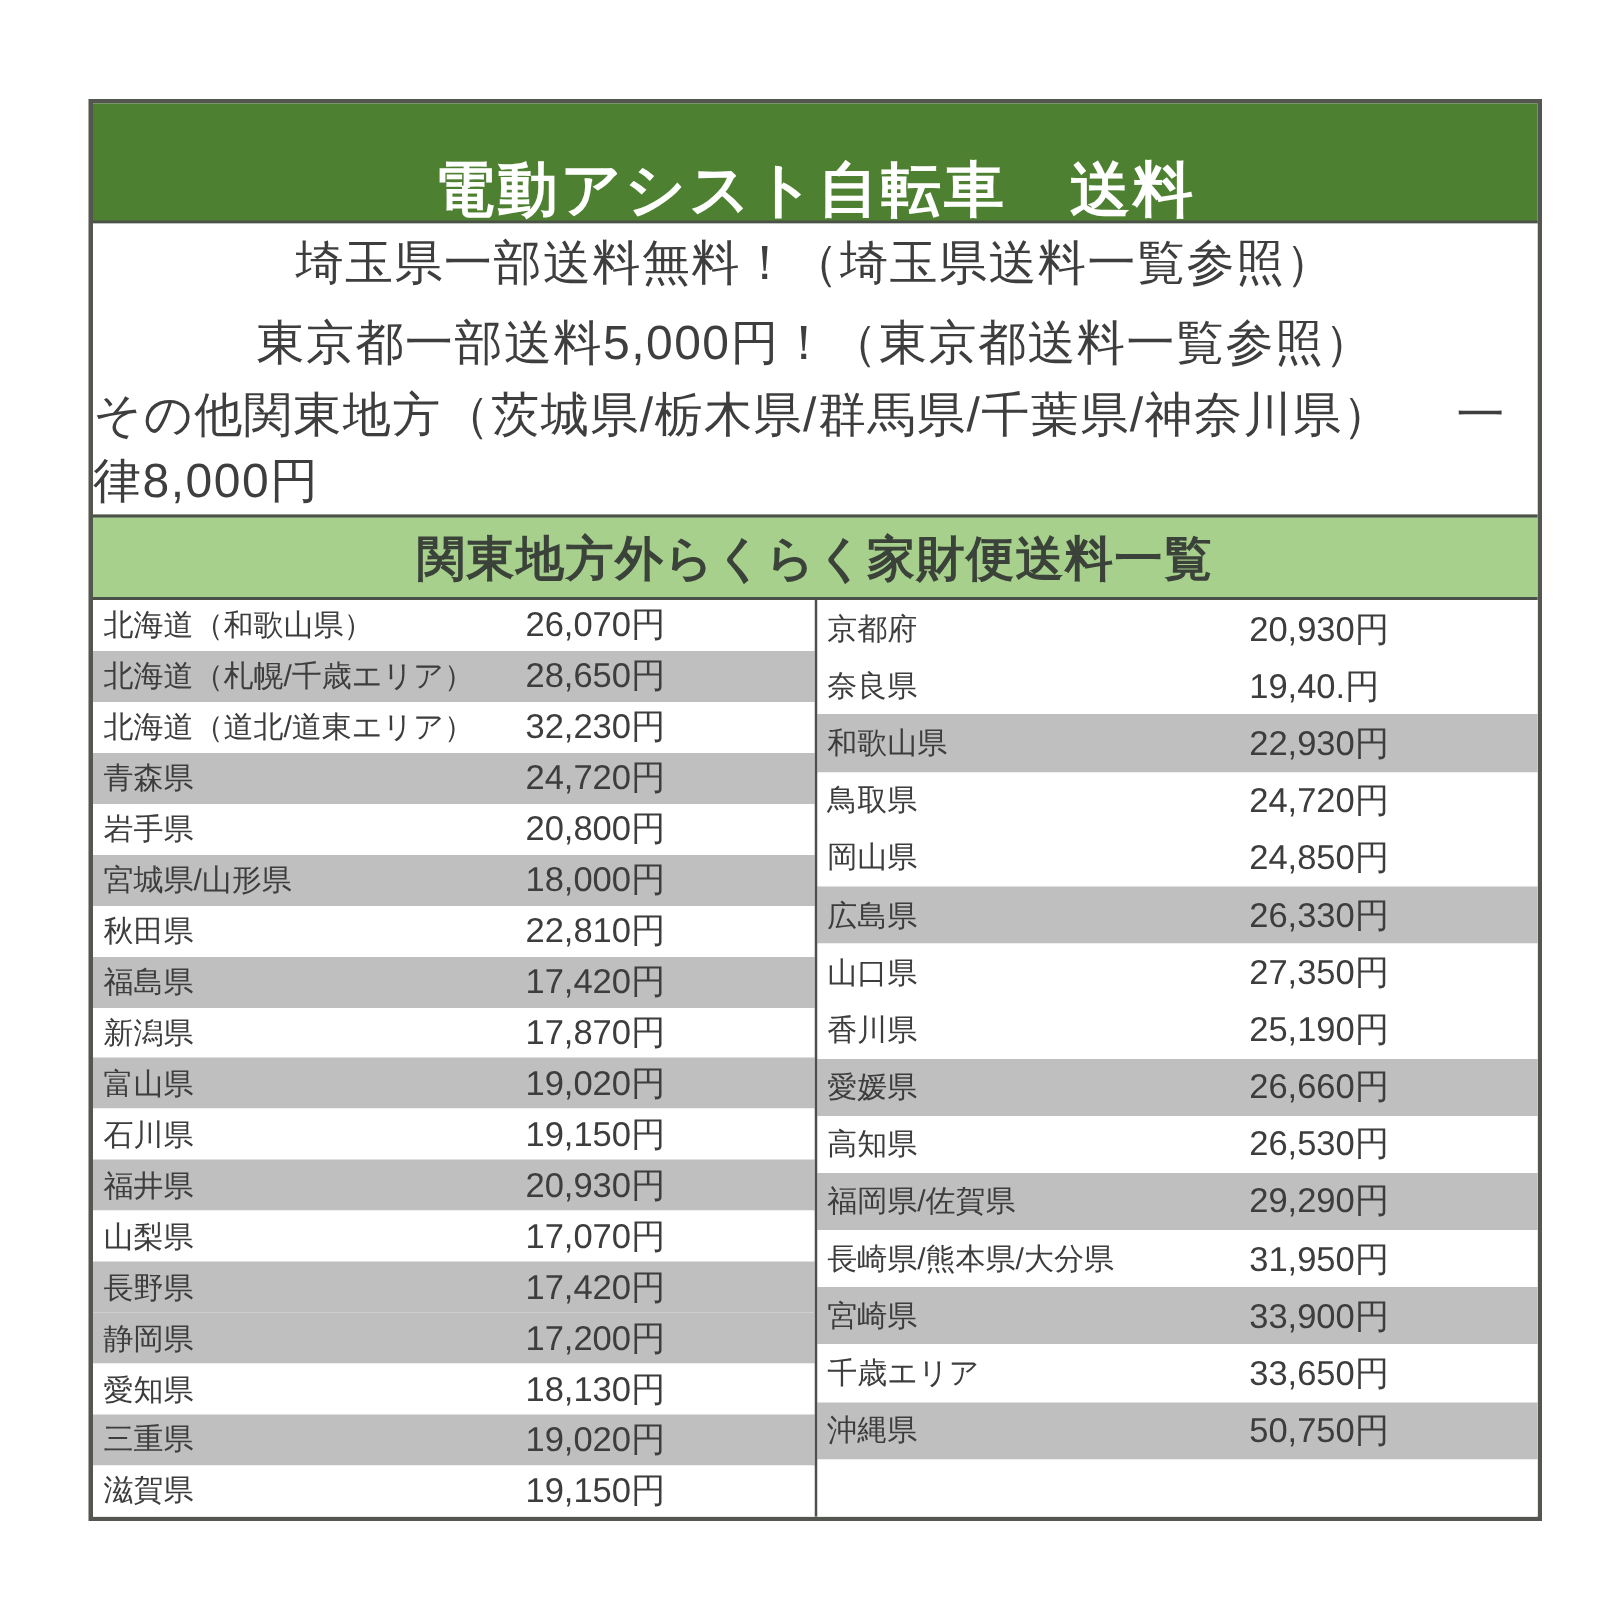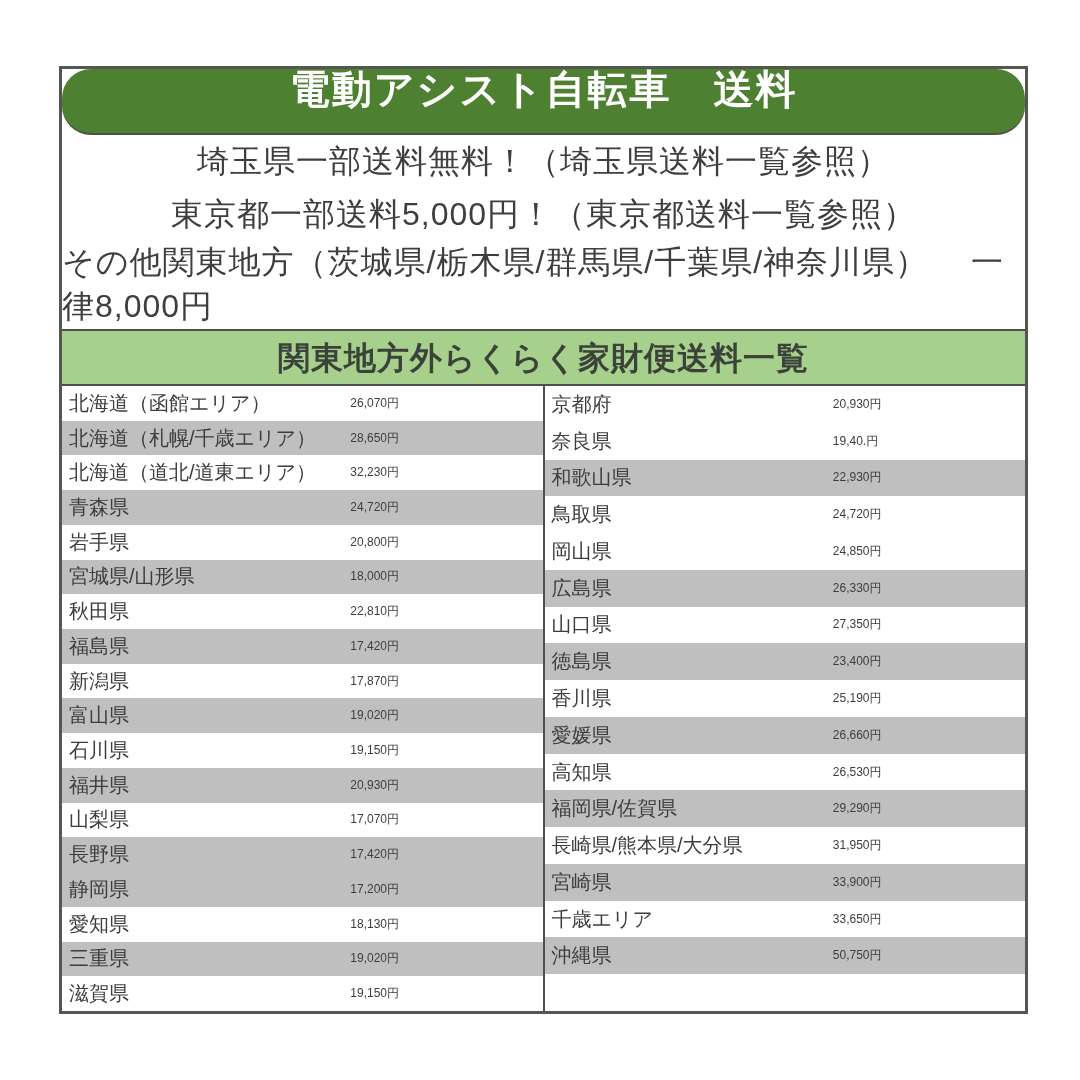--- a/index.html
+++ b/index.html
@@ -24,28 +24,27 @@
     top: 66px;
     width: 969px;
     height: 948px;
     box-sizing: border-box;
     border: 3px solid #53574f;
     display: flex;
     flex-direction: column;
     background: #ffffff;
   }
   .main-header {
-    height: 66px;
+    height: 80px;
     box-sizing: border-box;
     background: #4e8031;
     border-bottom: 2px solid #4c504a;
     display: flex;
-    align-items: flex-start;
+    align-items: flex-end;
     justify-content: center;
-    border-radius: 29px;
   }
   .main-header .title {
     color: #ffffff;
     font-size: 40px;
     font-weight: bold;
     letter-spacing: 2px;
     line-height: 1;
   }
   .notes {
     height: 194px;
@@ -109,21 +108,21 @@
   .pref {
     position: absolute;
     left: 7px;
     font-size: 20px;
     color: #3d3d3d;
     white-space: nowrap;
   }
   .price {
     position: absolute;
     left: 60%;
-    font-size: 12px;
+    font-size: 23px;
     color: #3d3d3d;
     white-space: nowrap;
   }
 </style>
 </head>
 <body>
 
 <div class="page">
   <div class="panel">
 
@@ -137,21 +136,21 @@
       <div class="note-line">その他関東地方（茨城県/栃木県/群馬県/千葉県/神奈川県）　 一律8,000円</div>
     </div>
 
     <div class="sub-header">
       <div class="title">関東地方外らくらく家財便送料一覧</div>
     </div>
 
     <div class="shipping-table">
       <div class="table-col left">
           <div class="row">
-            <span class="pref">北海道（函館エリア）</span>
+            <span class="pref">北海道（和歌山県）</span>
             <span class="price">26,070円</span>
           </div>
           <div class="row stripe">
             <span class="pref">北海道（札幌/千歳エリア）</span>
             <span class="price">28,650円</span>
           </div>
           <div class="row">
             <span class="pref">北海道（道北/道東エリア）</span>
             <span class="price">32,230円</span>
           </div>
@@ -238,24 +237,20 @@
             <span class="price">24,850円</span>
           </div>
           <div class="row stripe">
             <span class="pref">広島県</span>
             <span class="price">26,330円</span>
           </div>
           <div class="row">
             <span class="pref">山口県</span>
             <span class="price">27,350円</span>
           </div>
-          <div class="row stripe">
-            <span class="pref">徳島県</span>
-            <span class="price">23,400円</span>
-          </div>
           <div class="row">
             <span class="pref">香川県</span>
             <span class="price">25,190円</span>
           </div>
           <div class="row stripe">
             <span class="pref">愛媛県</span>
             <span class="price">26,660円</span>
           </div>
           <div class="row">
             <span class="pref">高知県</span>

